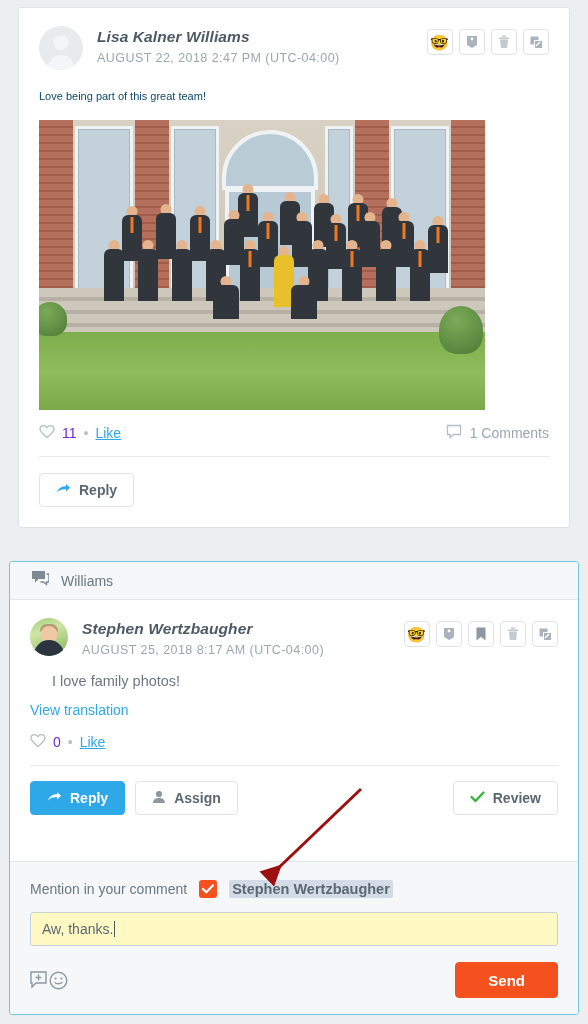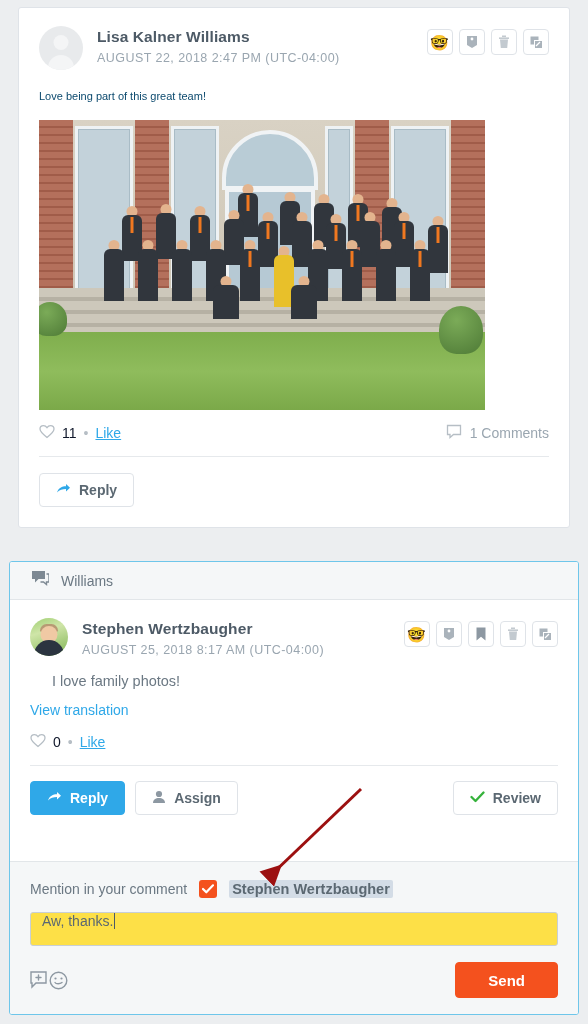--- a/index.html
+++ b/index.html
@@ -69,21 +69,21 @@
     position: absolute; width: 18px; height: 8px; border-radius: 9px 9px 2px 2px;
     background: #b79a74; left: 50%; top: 6px; transform: translateX(-50%);
   }
   .avatar-photo .body {
     position: absolute; width: 30px; height: 16px; border-radius: 15px 15px 0 0;
     background: #2b3440; left: 50%; bottom: 0; transform: translateX(-50%);
   }
 
   .author-meta { margin-left: 14px; padding-top: 2px; }
   .author-name {
-    font-size: 15.5px; font-weight: bold; color: #4d5a66; letter-spacing: .1px;
+    font-size: 15.5px; font-weight: bold; color: #4d5a66; letter-spacing: .1px; font-style: italic;
   }
   .post-date {
     font-size: 12.5px; color: #9aa6b0; margin-top: 5px; letter-spacing: .45px;
   }
 
   
   .icon-btns { position: absolute; right: 0; top: 3px; display: flex; gap: 6px; }
   .icon-btn {
     width: 26px; height: 26px; border: 1px solid #dfe3e8; border-radius: 4px;
     background: #fff; display: flex; align-items: center; justify-content: center;
@@ -150,21 +150,21 @@
     position:absolute; left:50%; transform:translateX(-50%); top:11px;
     width:3px; height:16px; background:#f07820;
   }
 
   
   .meta-row {
     display:flex; align-items:center; justify-content:space-between;
     margin-top: 14px; padding-bottom: 14px;
   }
   .likes { display:flex; align-items:center; gap:7px; font-size:14px; color:#9aa6b0; }
-  .likes .cnt { color:#0f172a; }
+  .likes .cnt { color:#6d28d9; }
   .likes .dot { color:#b6bec5; }
   .like-link { color:#2fa8e8; text-decoration:underline; cursor:pointer; font-weight:normal; }
   .comments-ct { display:flex; align-items:center; gap:8px; font-size:14px; color:#9aa6b0; }
 
   .hr { height:1px; background:#e6e9ec; }
 
   .reply-row { padding: 16px 0 20px 0; }
 
   .btn {
     display:inline-flex; align-items:center; gap:8px;
@@ -207,22 +207,22 @@
   .checkbox {
     width:18px; height:18px; border-radius:3px; background:#f4511e;
     display:flex; align-items:center; justify-content:center; cursor:pointer;
   }
   .mention-name {
     font-size:14.5px; font-weight:bold; color:#5b6872;
     background:#d3dce6; padding:1px 3px; border-radius:2px;
   }
   .composer-input {
     margin-top:14px; width:100%; height:34px;
-    border:1px solid #c8cfd5; border-radius:3px; background:#fde047;
-    display:flex; padding:0 11px;
+    border:1px solid #c8cfd5; border-radius:3px; background:#fef9c3;
+    display:flex; align-items:center; padding:0 11px;
     font-size:14px; color:#5b6872;
   }
   .caret {
     display:inline-block; width:1px; height:16px; background:#4d5a66;
     margin-left:1px;
   }
   .composer-bottom {
     display:flex; align-items:center; margin-top:16px; 
   }
   .tool-icon { cursor:pointer; display:flex; }

